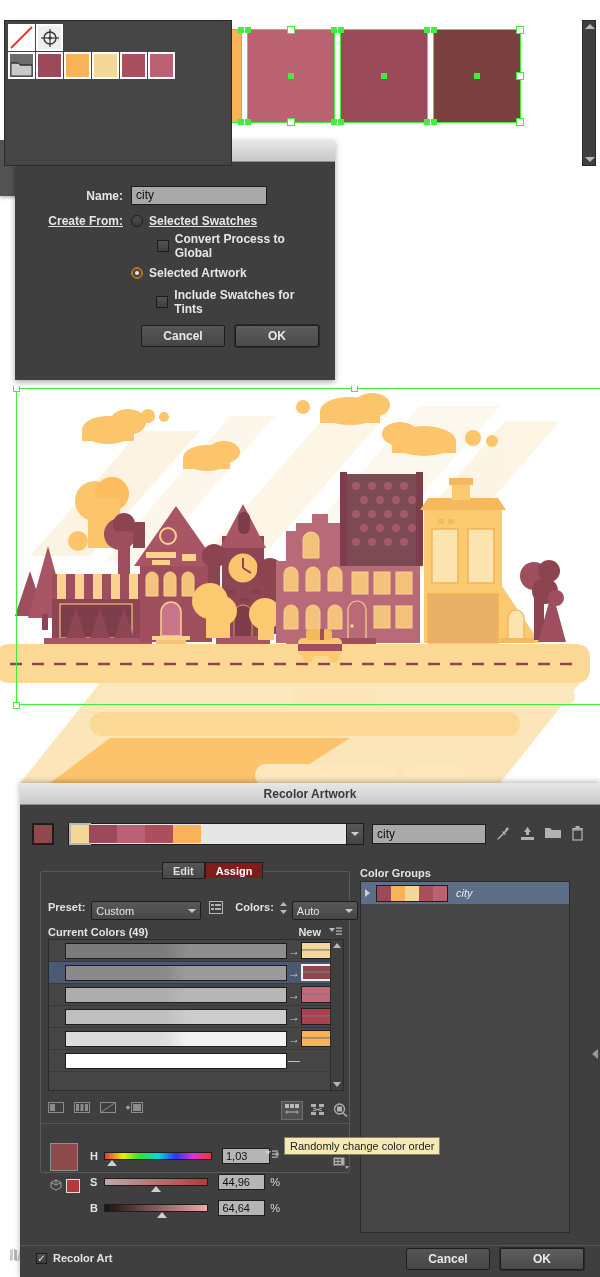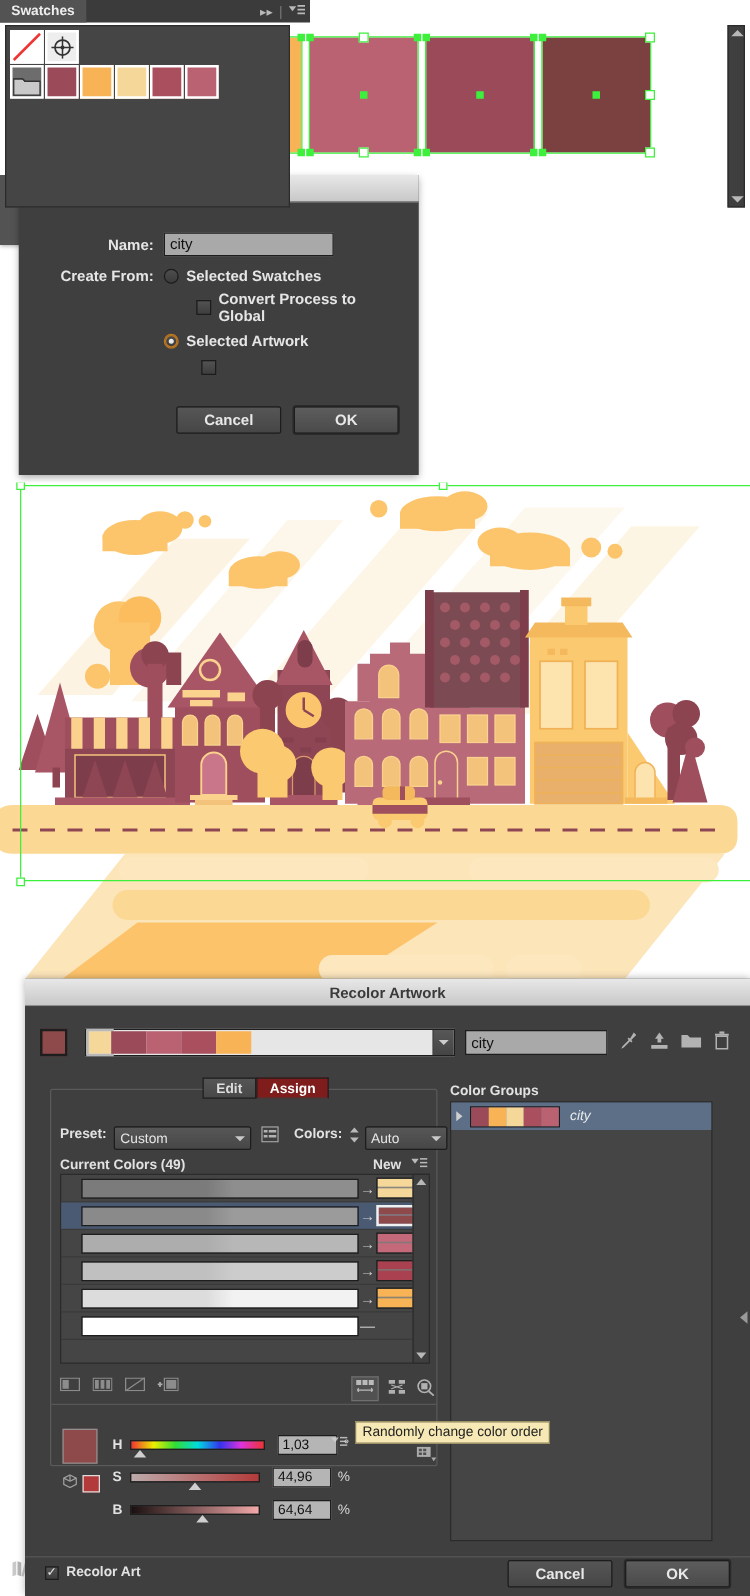--- a/index.html
+++ b/index.html
@@ -162,62 +162,48 @@
     </div>
   </div>
 
 <div class="win" id="dlg-ncg">
   <div class="titlebar">New Color Group</div>
   <div class="body">
     <div class="row" style="margin-top:10px;">
       <div class="lbl-right">Name:</div>
       <div class="txtfield" style="width:136px;">city</div>
     </div>
-    <div class="row" style="margin-bottom:4px;">
+    <div class="row" style="margin-bottom:4px;text-decoration:underline;">
       <div class="lbl-right">Create From:</div>
       <span class="radio"></span>
       <span class="opt-label">Selected Swatches</span>
     </div>
     <div class="row" style="margin-bottom:6px; padding-left:30px;">
       <div style="width:100px;"></div>
       <span class="chk"></span>
       <span class="opt-label">Convert Process to Global</span>
     </div>
     <div class="row" style="margin-bottom:8px;">
       <div class="lbl-right"></div>
       <span class="radio on"></span>
       <span class="opt-label">Selected Artwork</span>
     </div>
     <div class="row" style="margin-bottom:6px; padding-left:30px;">
       <div style="width:100px;"></div>
       <span class="chk"></span>
+      <span class="opt-label">Include Swatches for Tints</span>
     </div>
     <div style="position:absolute; right:16px; bottom:33px; display:flex; gap:10px;">
       <div class="btn">Cancel</div>
       <div class="btn default">OK</div>
     </div>
   </div>
 </div>
 
 <div id="panel-swatches">
-  <div class="ptabs">
-    <div class="ptab">Swatches</div>
-    <div class="pmenu">
-      <span class="ico" style="color:#cfcfcf;font-size:10px;">▸▸</span>
-      <span style="color:#7a7a7a;">|</span>
-      <span class="ico">
-        <svg width="13" height="10" viewBox="0 0 13 10">
-            <polygon points="0,2 6,2 3,6" fill="#cfcfcf"></polygon>
-            <rect x="7" y="1" width="6" height="1.4" fill="#cfcfcf"></rect>
-            <rect x="7" y="4" width="6" height="1.4" fill="#cfcfcf"></rect>
-            <rect x="7" y="7" width="6" height="1.4" fill="#cfcfcf"></rect>
-          </svg>
-      </span>
-    </div>
-  </div>
 
   <div class="sw-body">
     <div class="sw-grid">
       <div class="sw-cell" style="background:#fff; position:relative;">
         <svg width="23" height="23" style="display:block;">
             <line x1="1" y1="22" x2="22" y2="1" stroke="#e33" stroke-width="2"></line>
           </svg>
       </div>
       <div class="sw-cell" style="background:#eee; display:flex; align-items:center; justify-content:center;">
         <svg width="18" height="18" viewBox="0 0 18 18">

